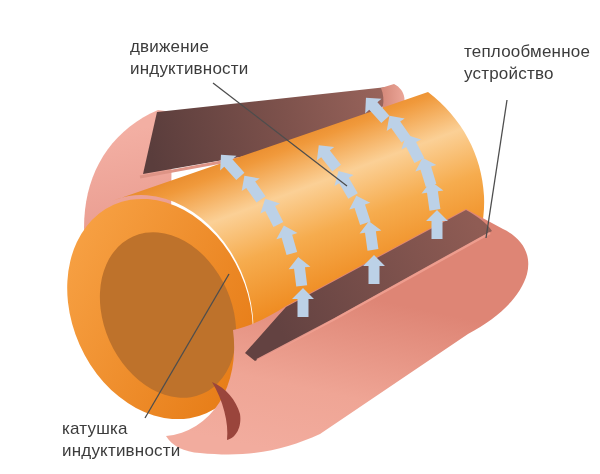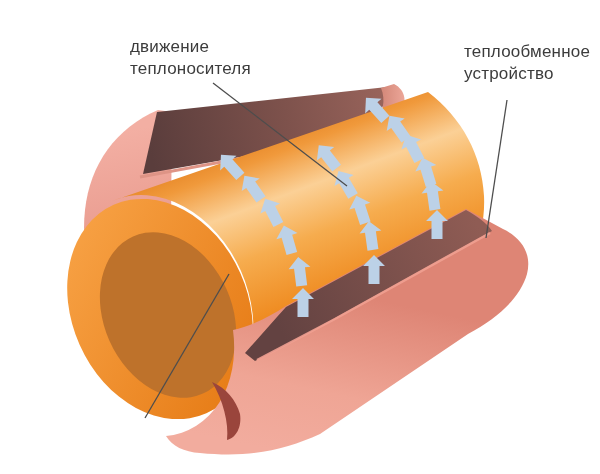--- a/index.html
+++ b/index.html
@@ -103,19 +103,21 @@
       </g>
 
     <g id="leaders-layer">
         <line x1="213" y1="83" x2="347" y2="186" stroke="#4D4D4D" stroke-width="1.3"></line>
         <line x1="507" y1="100" x2="486" y2="238" stroke="#4D4D4D" stroke-width="1.3"></line>
         <line x1="145" y1="418" x2="229" y2="274" stroke="#4D4D4D" stroke-width="1.3"></line>
       </g>
   </svg>
 
   <div class="diagram-label label-coolant">движение
-теплоносителя</div>
+индуктивности</div>
 
   <div class="diagram-label label-exchanger">теплообменное
 устройство</div>
 
+  <div class="diagram-label label-coil">катушка
+индуктивности</div>
 
 </div>
 
 </body></html>

